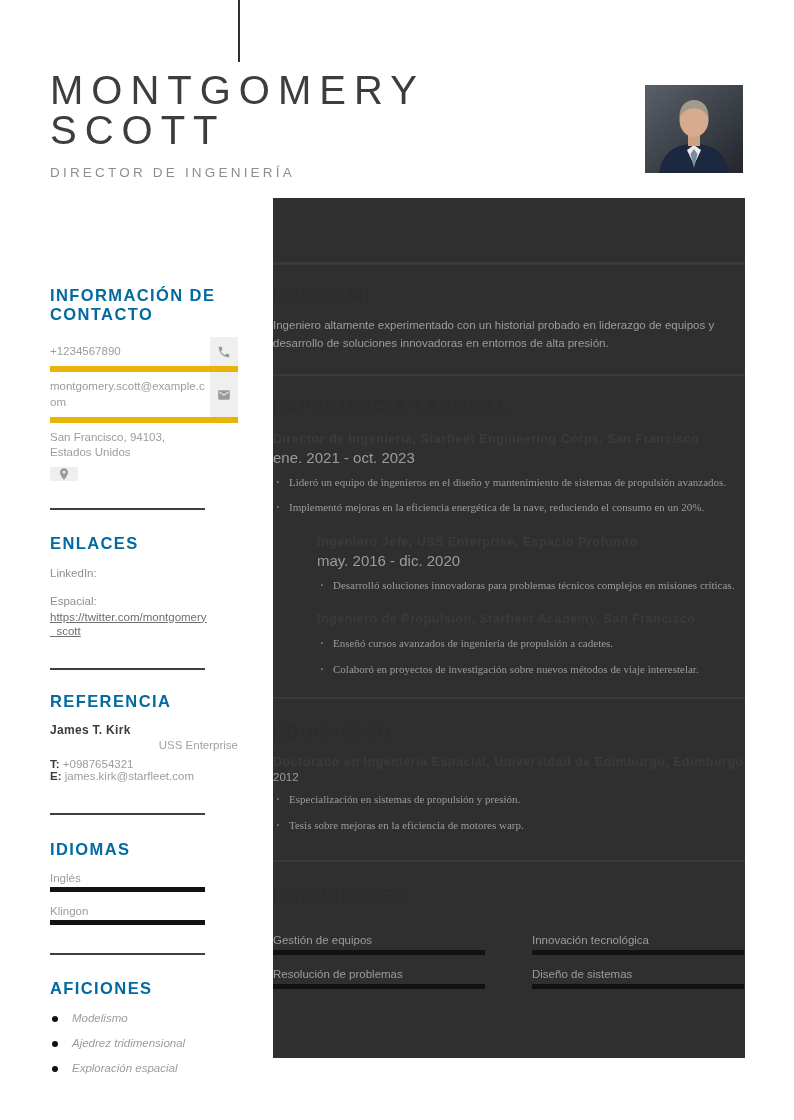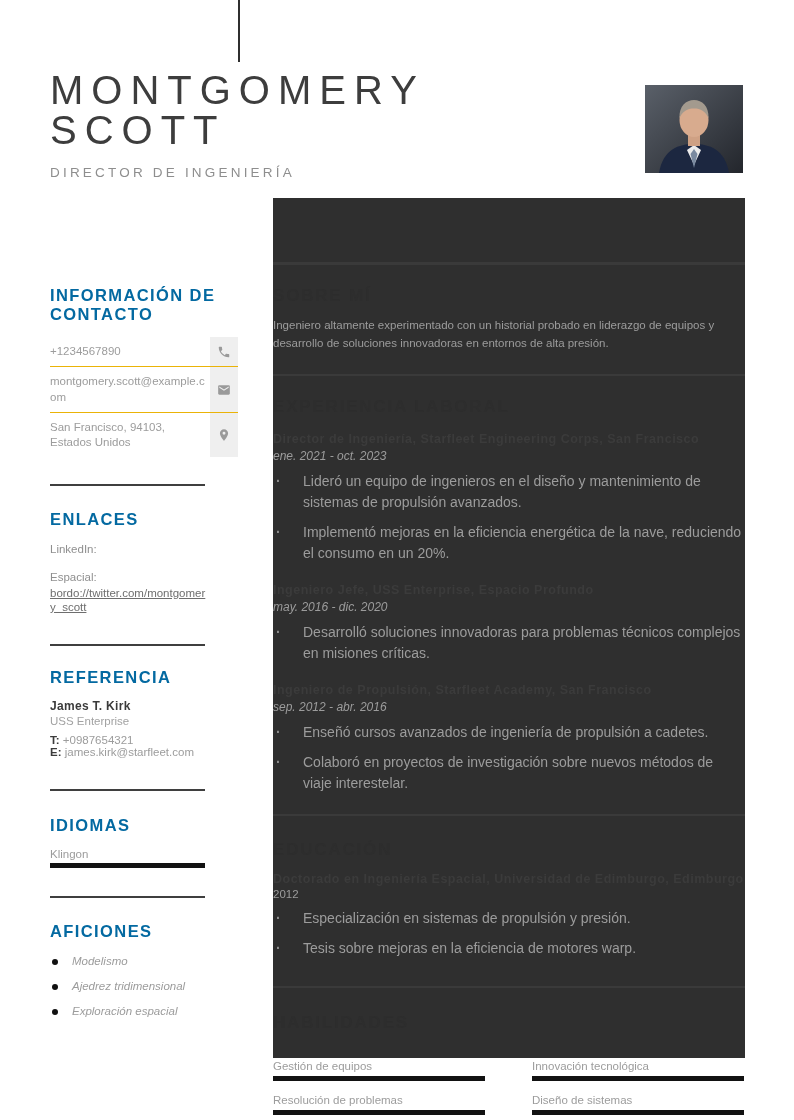--- a/index.html
+++ b/index.html
@@ -37,22 +37,22 @@
   h2.main-heading {
     font-size:17px; letter-spacing:1.8px; color:#2d2d2d; font-weight:700;
   }
   .side-divider { border:0; border-top:2px solid #3f3f3f; width:155px; }
   .main-divider { border:0; border-top:2px solid #3a3a3a; width:100%; }
   .main-divider.thick { border-top-width:3px; }
 
   
   .contact-heading { margin-top:6px; }
   .contact-list { margin-top:13px; width:188px; }
-  .contact-row { display:flex; align-items:stretch; border-bottom:1px solid #eab308; }
-  .contact-row:last-child { border-bottom:0; }
+  .contact-row { display:flex; align-items:stretch; border-bottom:6px solid #eab308; }
+  .contact-row:last-child { border-bottom:0;flex-direction:column; }
   .contact-text {
     width:160px; font-size:11.5px; line-height:1.32; color:#9c9c9c;
     padding:7px 2px 7px 0; overflow-wrap:anywhere;
   }
   .contact-icon {
     width:28px; background:#efefef; display:flex;
     align-items:center; justify-content:center; flex-shrink:0;
   }
   .contact-icon svg { width:14px; height:14px; fill:#9a9a9a; }
 
@@ -63,21 +63,21 @@
   .link-url {
     display:block; color:#6e6e6e; text-decoration:underline;
     word-break:break-all; width:160px; margin-top:1px;
   }
   .side-divider.links-top { margin-top:27px; }
 
   
   .side-divider.ref-top { margin-top:29px; }
   .ref-heading { margin-top:22px; }
   .ref-name { margin-top:12px; font-size:12px; font-weight:700; color:#3b3b3b; letter-spacing:.3px; }
-  .ref-company { font-size:11.5px; color:#a2a2a2; margin-top:2px; }
+  .ref-company { font-size:11.5px; color:#a2a2a2; margin-top:2px;text-align:right; }
   .ref-line { font-size:11.5px; color:#9c9c9c; }
   .ref-line.first { margin-top:7px; }
   .ref-line b { color:#3b3b3b; font-weight:700; }
 
   
   .side-divider.lang-top { margin-top:31px; }
   .lang-heading { margin-top:25px; }
   .lang-item { margin-top:13px; }
   .lang-name { font-size:11.5px; color:#9c9c9c; }
   .lang-bar { margin-top:3px; height:5px; background:#121212; width:155px; }
@@ -93,27 +93,27 @@
   }
 
   
   .about-divider { margin-top:7px; }
   .about-heading { margin-top:21px; }
   .about-text { margin-top:11px; font-size:11.5px; line-height:1.55; color:#9c9c9c; }
 
   .exp-divider { margin-top:21px; }
   .exp-heading { margin-top:21px; }
   .job { margin-top:15px; }
-  .job + .job { margin-top:19px; }
+  .job + .job { margin-top:19px;margin-left:44px; }
   .job-title { font-size:12.5px; font-weight:700; color:#3b3b3b; letter-spacing:.5px; line-height:1.2; }
-  .job-dates { font-size:12px; color:#9c9c9c; margin-top:2px;font-style:italic; }
+  .job-dates { font-size:15px; color:#9c9c9c; margin-top:2px; }
   .bullet-list { list-style:none; margin-top:8px; }
   .bullet-item {
-    position:relative; padding-left:30px; font-size:14px;
-    line-height:1.5; color:#9c9c9c; margin-bottom:9px;
+    position:relative; padding-left:16px; font-size:11px;
+    line-height:1.5; color:#9c9c9c; margin-bottom:9px;font-family:Liberation Serif, serif;
   }
   .bullet-item::before { content:"·"; position:absolute; left:3px; top:0; color:#8f8f8f; font-weight:700; }
 
   .edu-divider { margin-top:20px; }
   .edu-heading { margin-top:24px; }
   .edu-degree { margin-top:12px; font-size:12.5px; font-weight:700; color:#3b3b3b; letter-spacing:.5px; }
   .edu-year { font-size:11.5px; color:#9c9c9c; margin-top:2px; }
 
   .skills-divider { margin-top:27px; }
   .skills-heading { margin-top:25px; }
@@ -185,39 +185,43 @@
       </div>
     </div>
 
     <hr class="side-divider links-top">
     <h2 class="side-heading links-heading">ENLACES</h2>
     <div class="link-block">
       <span class="link-label">LinkedIn:</span>
     </div>
     <div class="link-block">
       <span class="link-label">Espacial:</span>
-      <a href="#" class="link-url">bordo://twitter.com/montgomery_scott</a>
+      <a href="#" class="link-url">https://twitter.com/montgomery_scott</a>
     </div>
 
     <hr class="side-divider ref-top">
     <h2 class="side-heading ref-heading">REFERENCIA</h2>
     <div class="ref-name">James T. Kirk</div>
     <div class="ref-company">USS Enterprise</div>
     <div class="ref-line first">
       <b>T:</b>
       <span>+0987654321</span>
     </div>
     <div class="ref-line">
       <b>E:</b>
       <span>james.kirk@starfleet.com</span>
     </div>
 
     <hr class="side-divider lang-top">
     <h2 class="side-heading lang-heading">IDIOMAS</h2>
     <div class="lang-item">
+      <div class="lang-name">Inglés</div>
+      <div class="lang-bar"></div>
+    </div>
+    <div class="lang-item">
       <div class="lang-name">Klingon</div>
       <div class="lang-bar"></div>
     </div>
 
     <hr class="side-divider hobby-top">
     <h2 class="side-heading hobby-heading">AFICIONES</h2>
     <ul class="hobby-list">
       <li class="hobby-item">Modelismo</li>
       <li class="hobby-item">Ajedrez tridimensional</li>
       <li class="hobby-item">Exploración espacial</li>
@@ -245,21 +249,20 @@
     <div class="job">
       <div class="job-title">Ingeniero Jefe, USS Enterprise, Espacio Profundo</div>
       <div class="job-dates">may. 2016 - dic. 2020</div>
       <ul class="bullet-list">
         <li class="bullet-item">Desarrolló soluciones innovadoras para problemas técnicos complejos en misiones críticas.</li>
       </ul>
     </div>
 
     <div class="job">
       <div class="job-title">Ingeniero de Propulsión, Starfleet Academy, San Francisco</div>
-      <div class="job-dates">sep. 2012 - abr. 2016</div>
       <ul class="bullet-list">
         <li class="bullet-item">Enseñó cursos avanzados de ingeniería de propulsión a cadetes.</li>
         <li class="bullet-item">Colaboró en proyectos de investigación sobre nuevos métodos de viaje interestelar.</li>
       </ul>
     </div>
 
     <hr class="main-divider edu-divider">
     <h2 class="main-heading edu-heading">EDUCACIÓN</h2>
     <div class="edu-degree">Doctorado en Ingeniería Espacial, Universidad de Edimburgo, Edimburgo</div>
     <div class="edu-year">2012</div>

